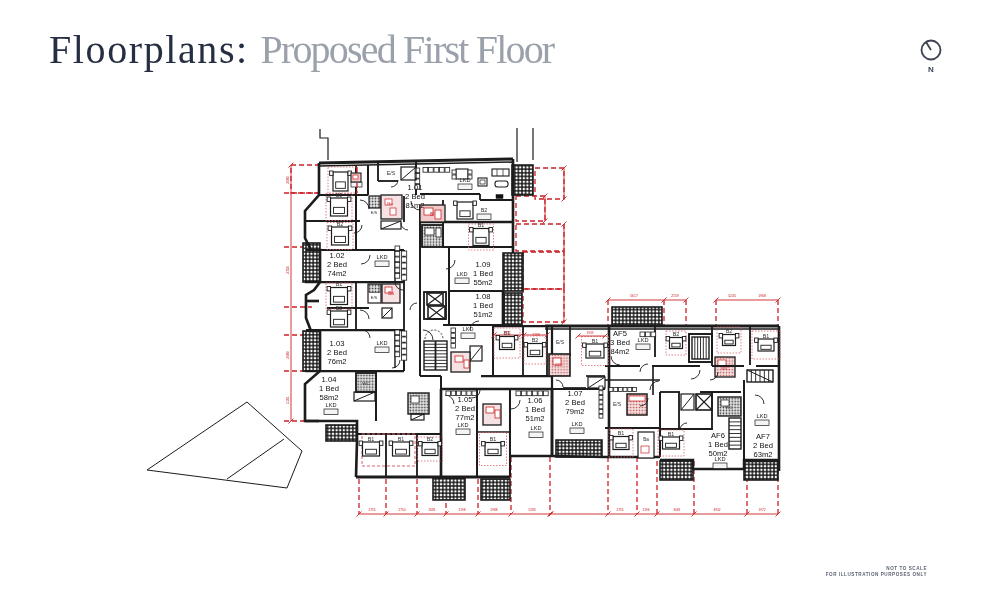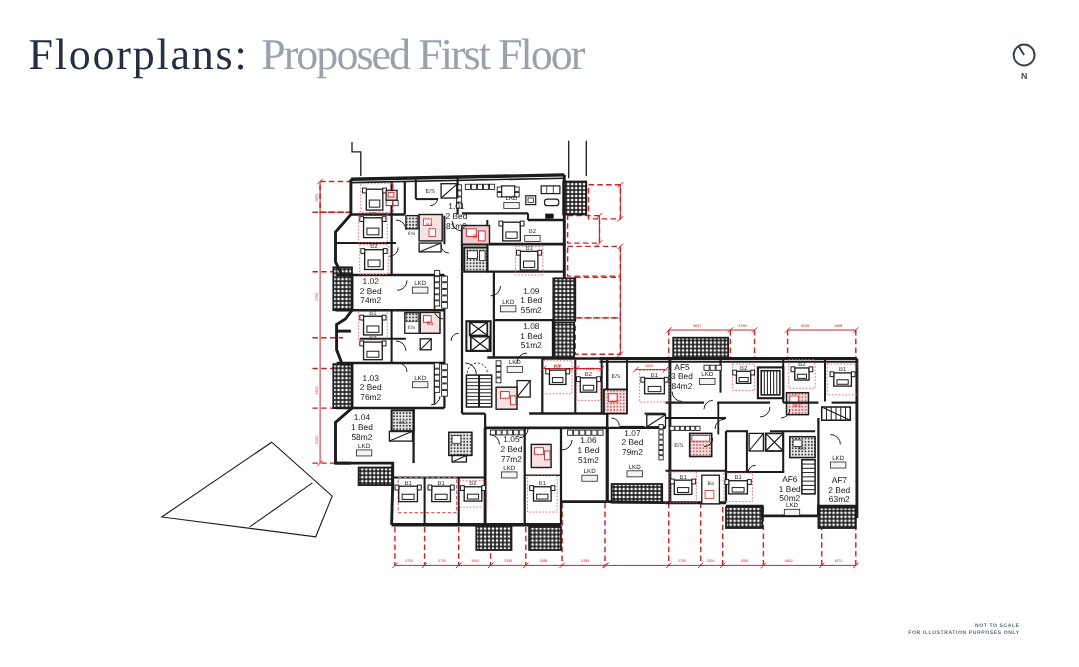--- a/index.html
+++ b/index.html
@@ -1,16 +1,16 @@
 <!DOCTYPE html>
 <html><head>
 <meta charset="utf-8">
 <style>
 html,body { margin:0; padding:0; background:#ffffff; width:981px; height:606px; overflow:hidden; }
-.title { position:absolute; left:26px; top:26px; font-family:"Liberation Serif", serif; font-size:40px; color:#252e42; white-space:nowrap; letter-spacing:1.6px; }
+.title { position:absolute; left:49px; top:26px; font-family:"Liberation Serif", serif; font-size:40px; color:#252e42; white-space:nowrap; letter-spacing:1.6px; }
 .title .grey { color:#9aa1ab; letter-spacing:-1.8px; }
 .note { position:absolute; right:54px; bottom:28px; text-align:right; font-family:"Liberation Sans", sans-serif; font-size:4.6px; font-weight:bold; color:#5a6475; letter-spacing:0.55px; line-height:6.2px; }
 </style>
 </head>
 <body>
 
 <div class="title">Floorplans: <span class="grey">Proposed First Floor</span></div>
 
 <svg style="position:absolute; left:914px; top:34px;" width="36" height="46" viewBox="0 0 36 46">
 <circle cx="17" cy="16" r="9.5" fill="none" stroke="#3a4150" stroke-width="1.8"></circle>

